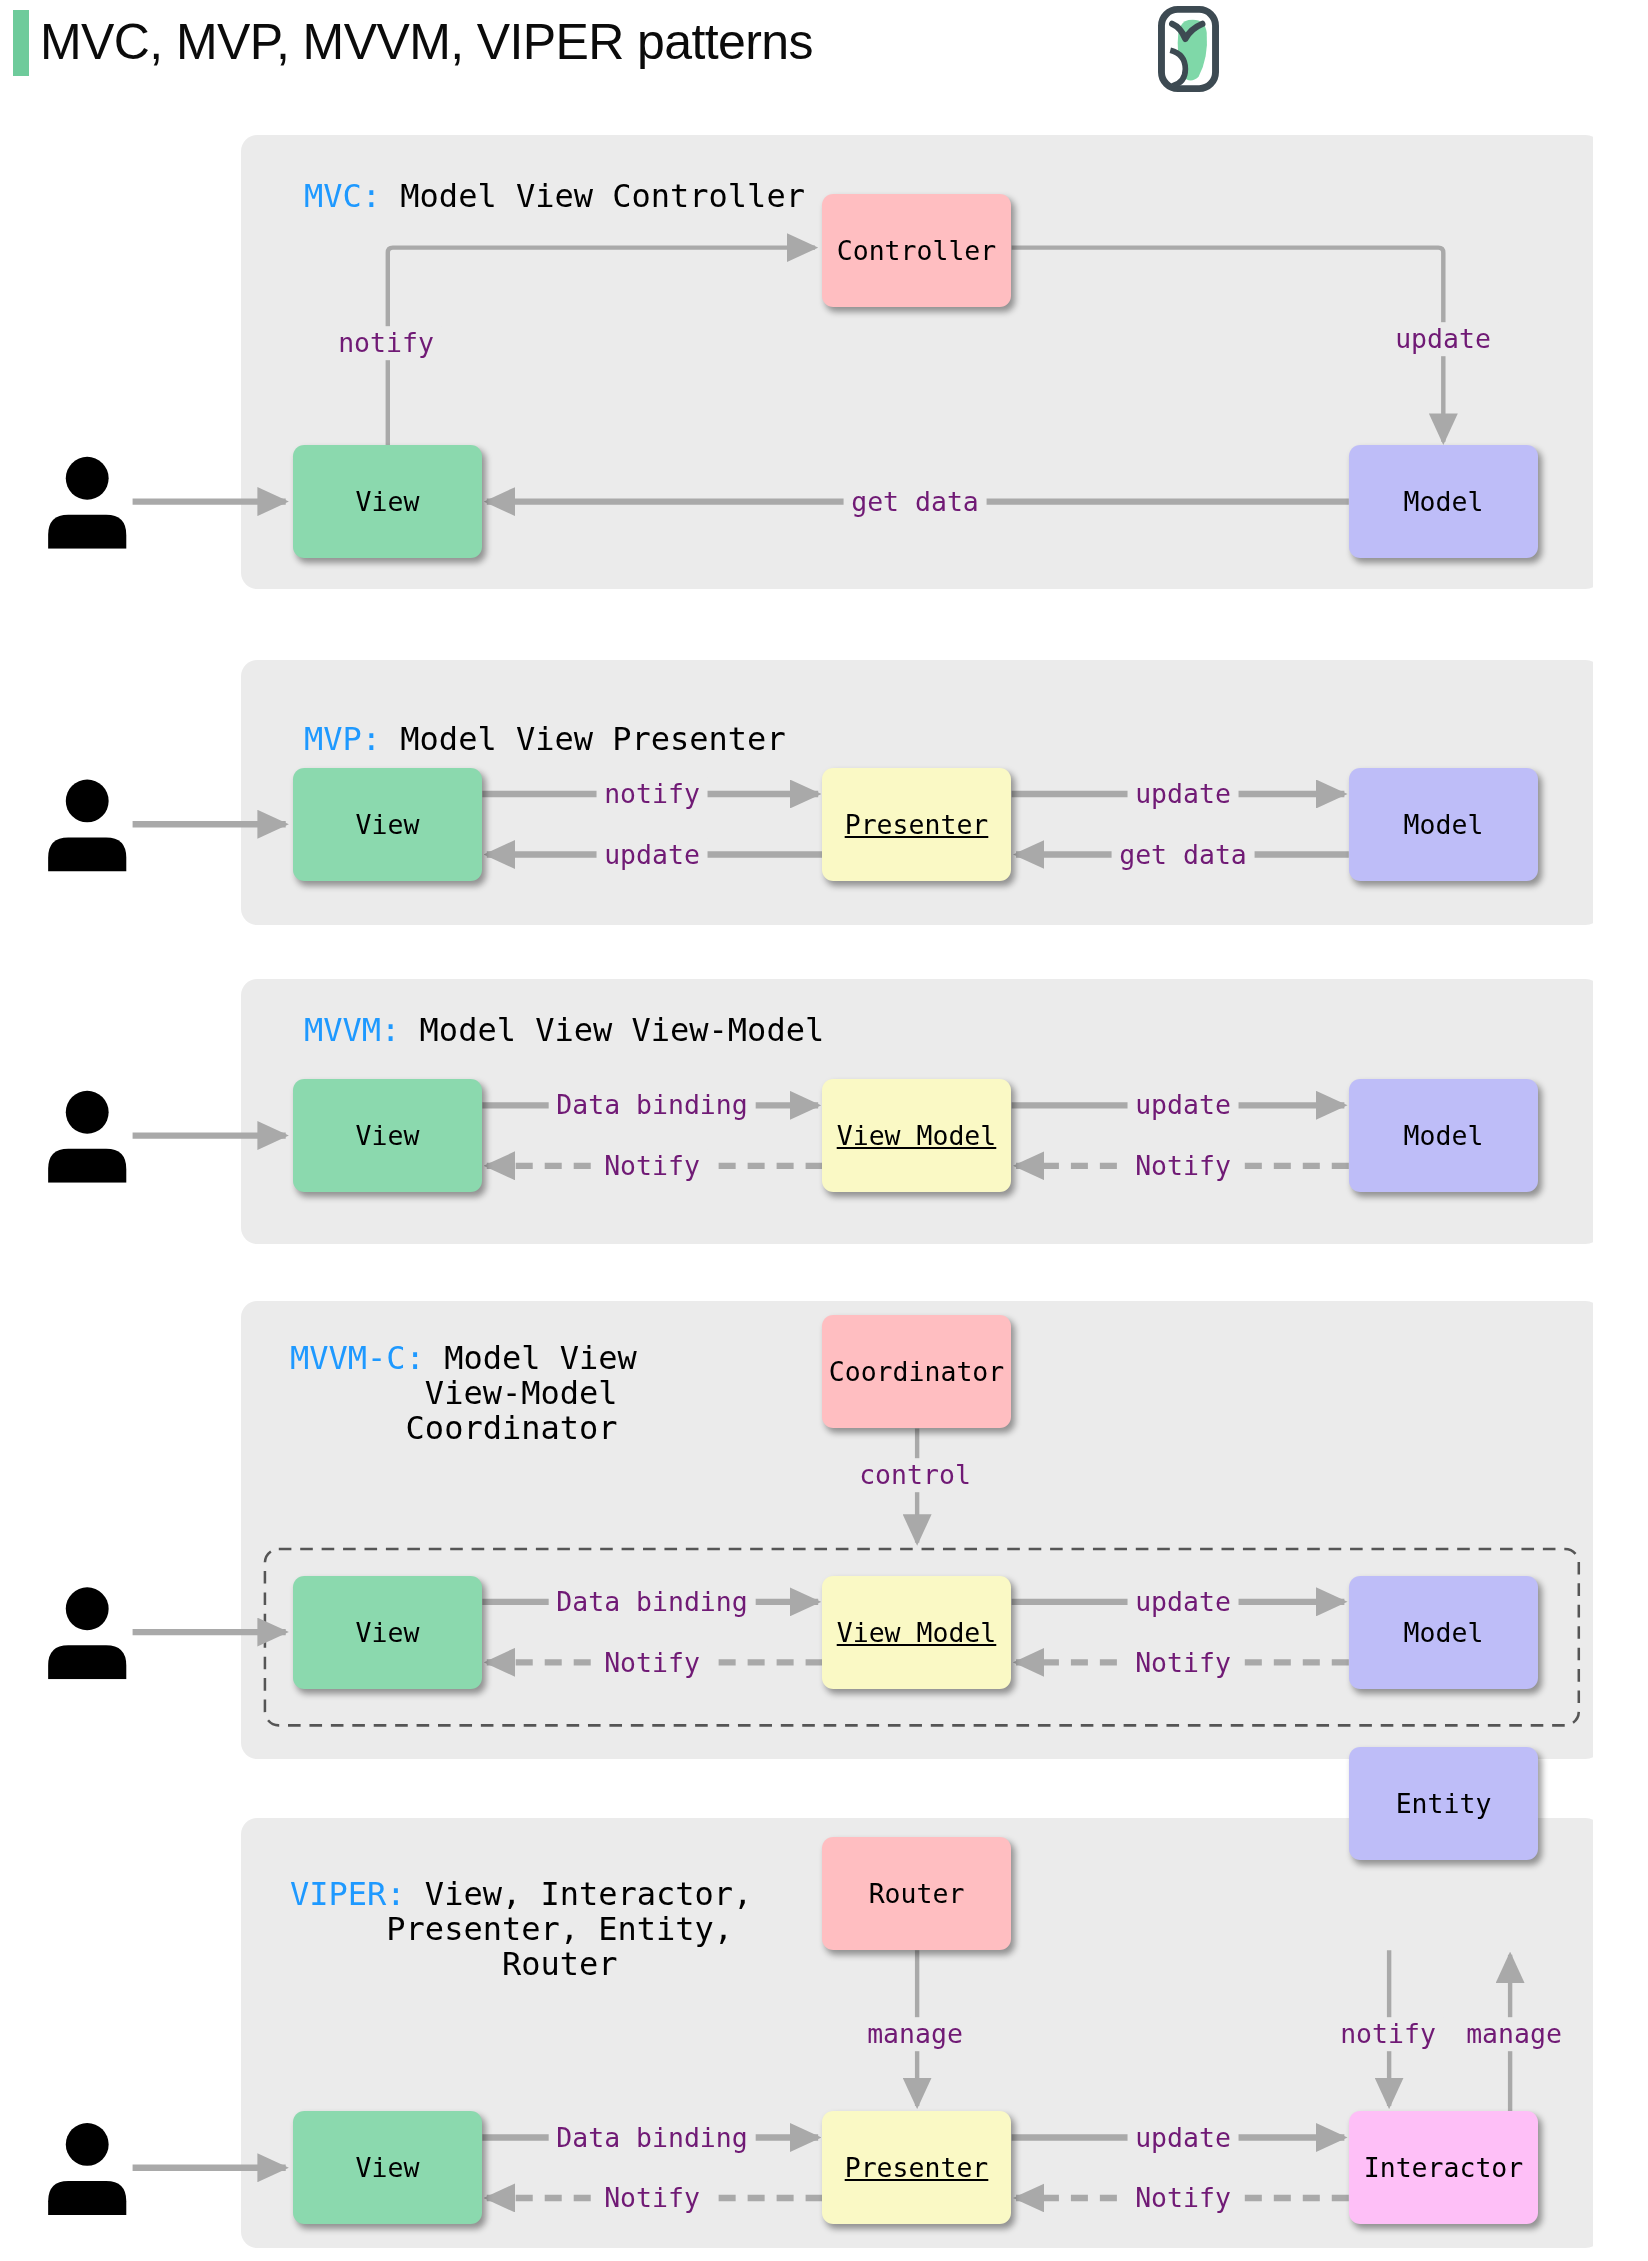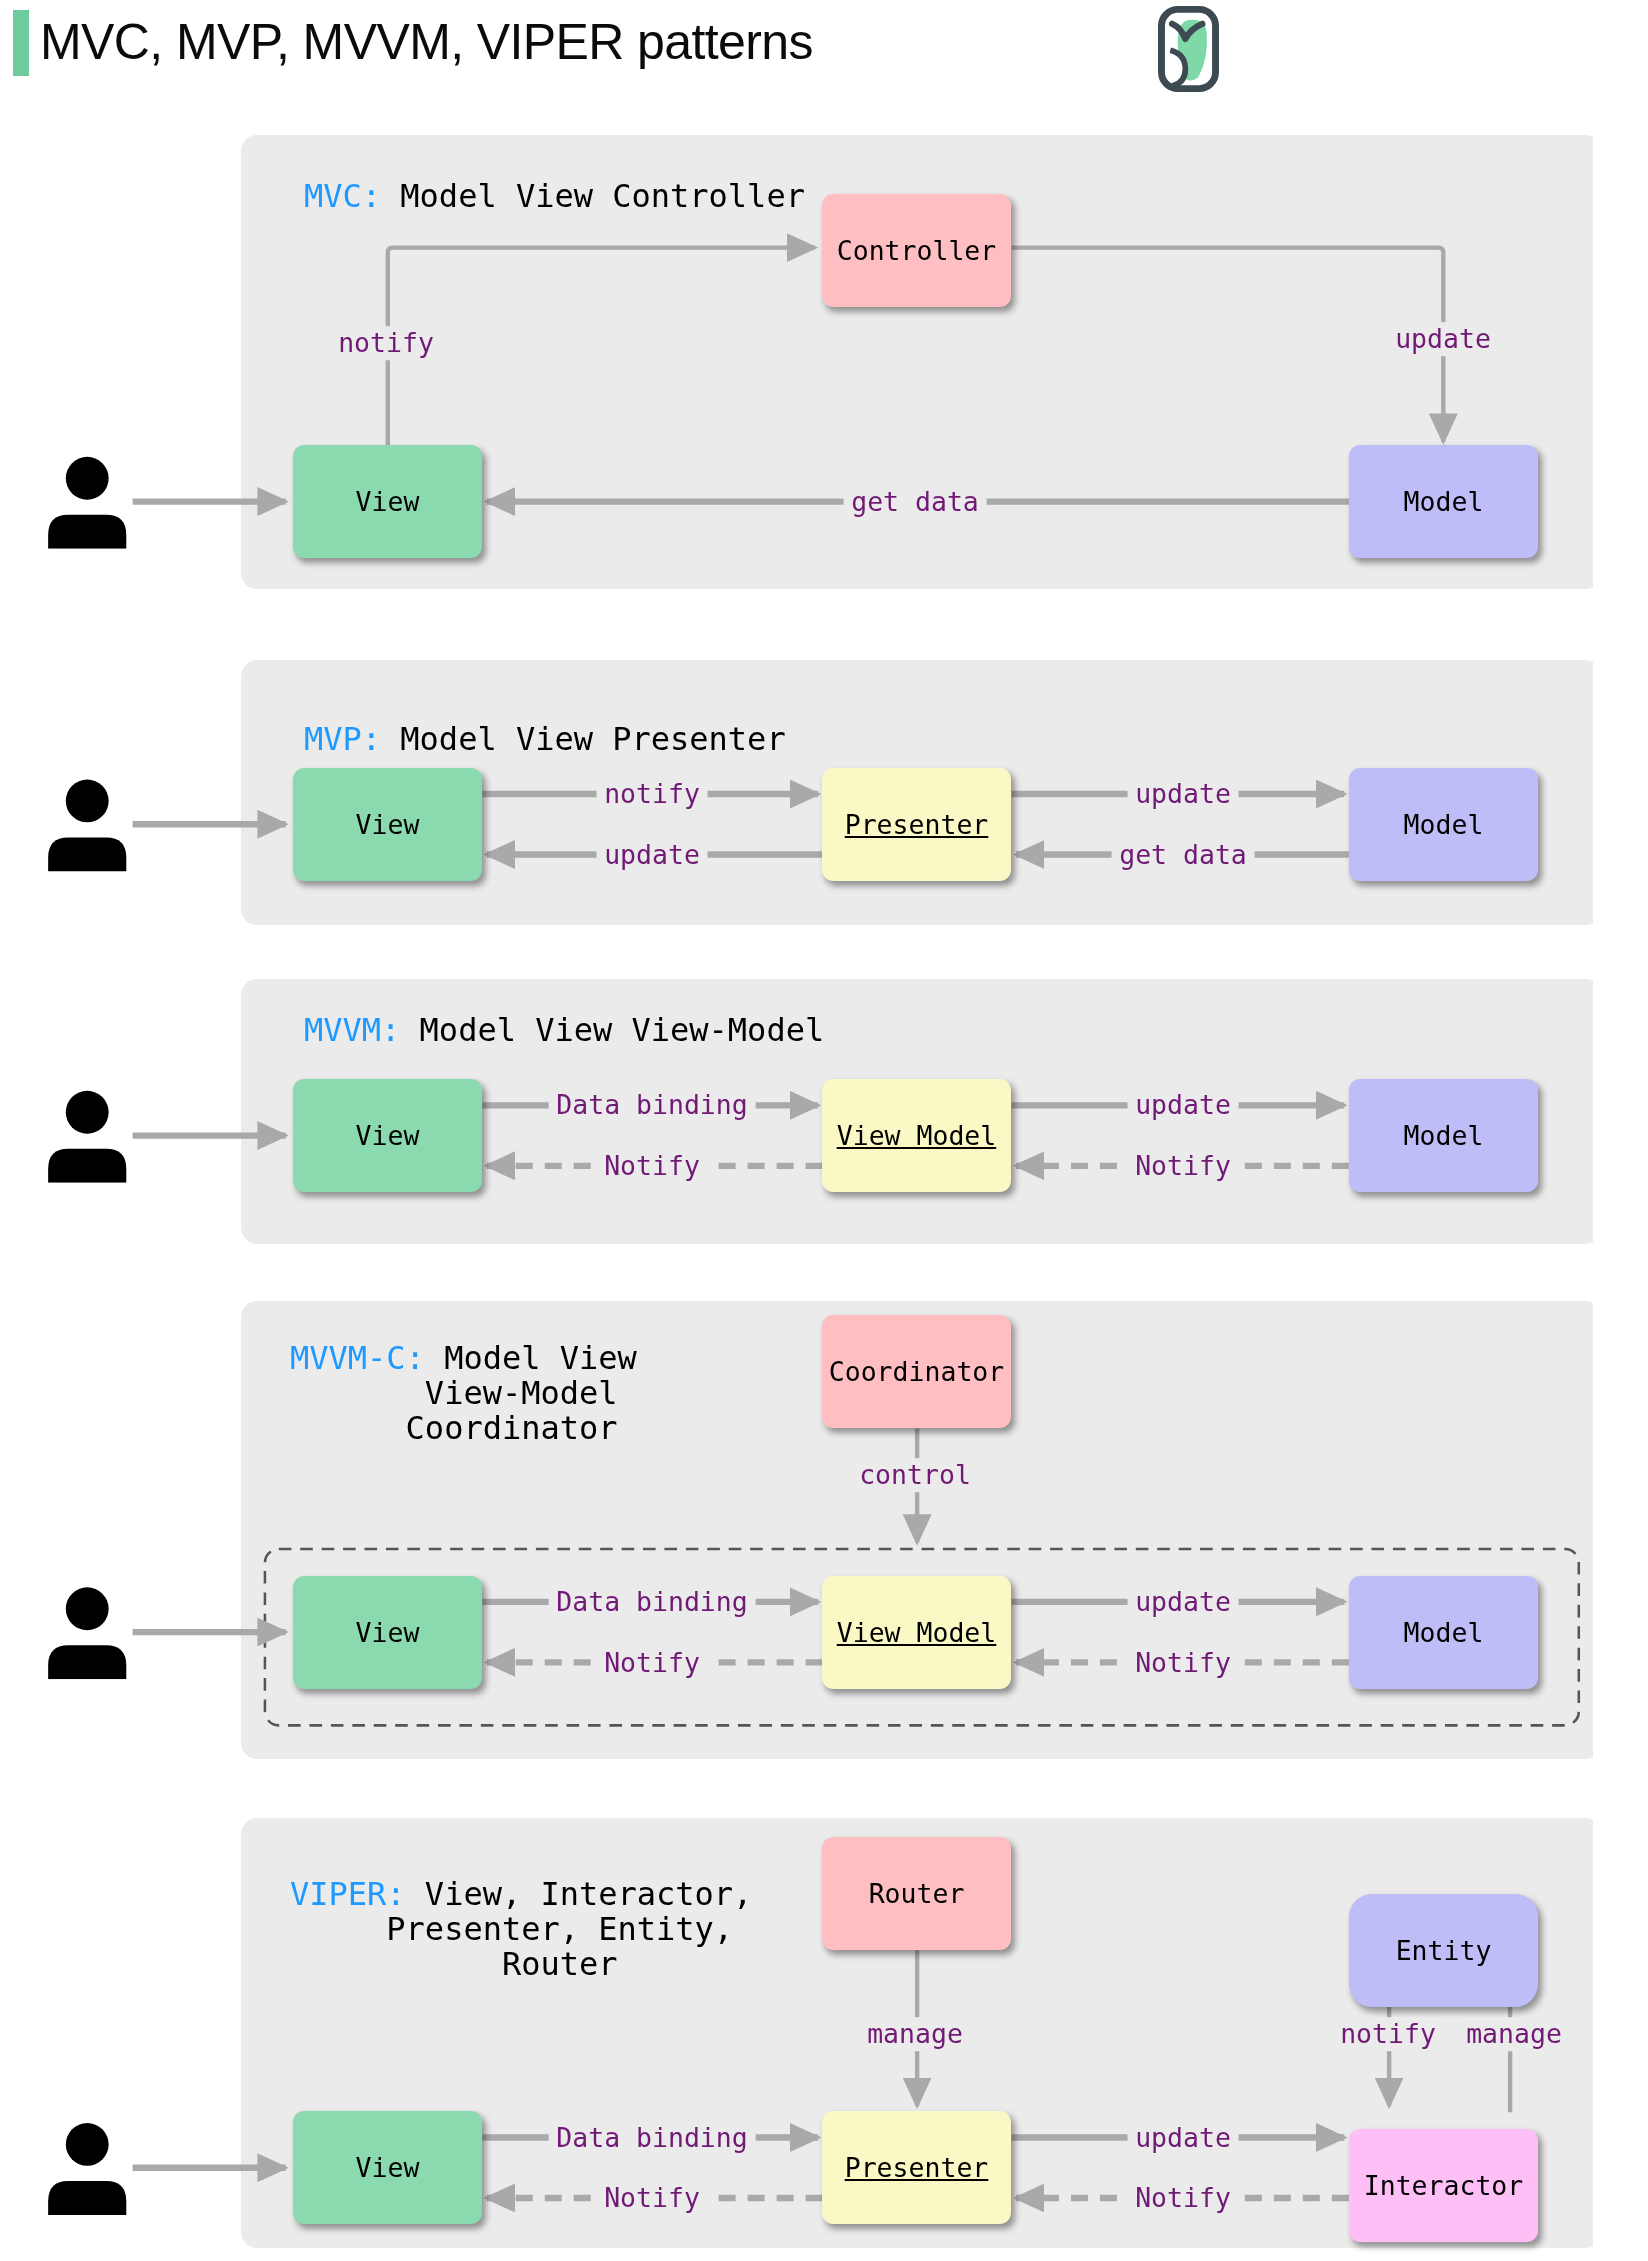--- a/index.html
+++ b/index.html
@@ -16,21 +16,21 @@
   .logo{position:absolute;left:1157px;top:5px;width:485px;height:88px;display:flex;align-items:center;}
   .logo-text{font-family:"Liberation Sans",sans-serif;font-weight:700;font-size:49px;color:var(--c-logo);
              letter-spacing:-1.3px;margin-left:8.8px;white-space:nowrap;}
   .panel{position:absolute;left:241px;width:1361px;background:var(--c-panel);border-radius:16.4px;}
   .heading{position:absolute;font-size:32px;line-height:35px;color:#000;white-space:pre;z-index:4;}
   .heading .abbr{color:var(--c-blue);}
   .box{position:absolute;width:189px;height:113px;border-radius:11.3px;display:flex;align-items:center;
        justify-content:center;font-size:26.5px;color:#000;z-index:3;
        box-shadow:3.2px 4.4px 6.3px rgba(0,0,0,0.38);white-space:nowrap;}
   .green{background:var(--c-green);} .pink{background:var(--c-pink);} .purple{background:var(--c-purple);}
-  .yellow{background:var(--c-yellow);text-decoration:underline;} .magenta{background:var(--c-magenta);margin-top:18px;}
+  .yellow{background:var(--c-yellow);text-decoration:underline;} .magenta{background:var(--c-magenta);}
   .elabel{position:absolute;transform:translate(-50%,-50%);background:var(--c-panel);
           padding:1.3px 7.6px;font-size:26.5px;color:#701a75;z-index:4;white-space:nowrap;}
   svg.overlay{position:absolute;left:0;top:0;z-index:2;}
   .arw{stroke:var(--c-arrow);stroke-width:10;fill:none;}
   .thin{stroke-width:7;}
   .dsh{stroke-dasharray:27 19;}
   .dashrect{fill:none;stroke:var(--c-dash);stroke-width:4;stroke-dasharray:20 14;}
   .person{fill:#000;}
 </style>
 </head>
@@ -139,21 +139,21 @@
   <div class="box yellow" style="left:822px;top:1576px;">View Model</div>
   <div class="box purple" style="left:1349px;top:1576px;">Model</div>
   <div class="elabel" style="left:915px;top:1475px;">control</div>
   <div class="elabel" style="left:652px;top:1602px;">Data binding</div>
   <div class="elabel" style="left:1183px;top:1602px;">update</div>
   <div class="elabel" style="left:652px;top:1663px;">Notify</div>
   <div class="elabel" style="left:1183px;top:1663px;">Notify</div>
 
   <div class="heading" style="left:290px;top:1877px;"><div><span class="abbr">VIPER:</span><span> View, Interactor,</span></div><div>     Presenter, Entity,</div><div>           Router</div></div>
   <div class="box pink" style="left:822px;top:1837px;">Router</div>
-  <div class="box purple" style="left:1349px;top:1894px;border-radius:23px;">Entity</div>
+  <div class="box purple" style="left:1349px;top:1747px;">Entity</div>
   <div class="box green" style="left:293px;top:2111px;">View</div>
   <div class="box yellow" style="left:822px;top:2111px;">Presenter</div>
   <div class="box magenta" style="left:1349px;top:2111px;">Interactor</div>
   <div class="elabel" style="left:915px;top:2034px;">manage</div>
   <div class="elabel" style="left:1388px;top:2034px;">notify</div>
   <div class="elabel" style="left:1514px;top:2034px;">manage</div>
   <div class="elabel" style="left:652px;top:2138px;">Data binding</div>
   <div class="elabel" style="left:1183px;top:2138px;">update</div>
   <div class="elabel" style="left:652px;top:2198px;">Notify</div>
   <div class="elabel" style="left:1183px;top:2198px;">Notify</div>

